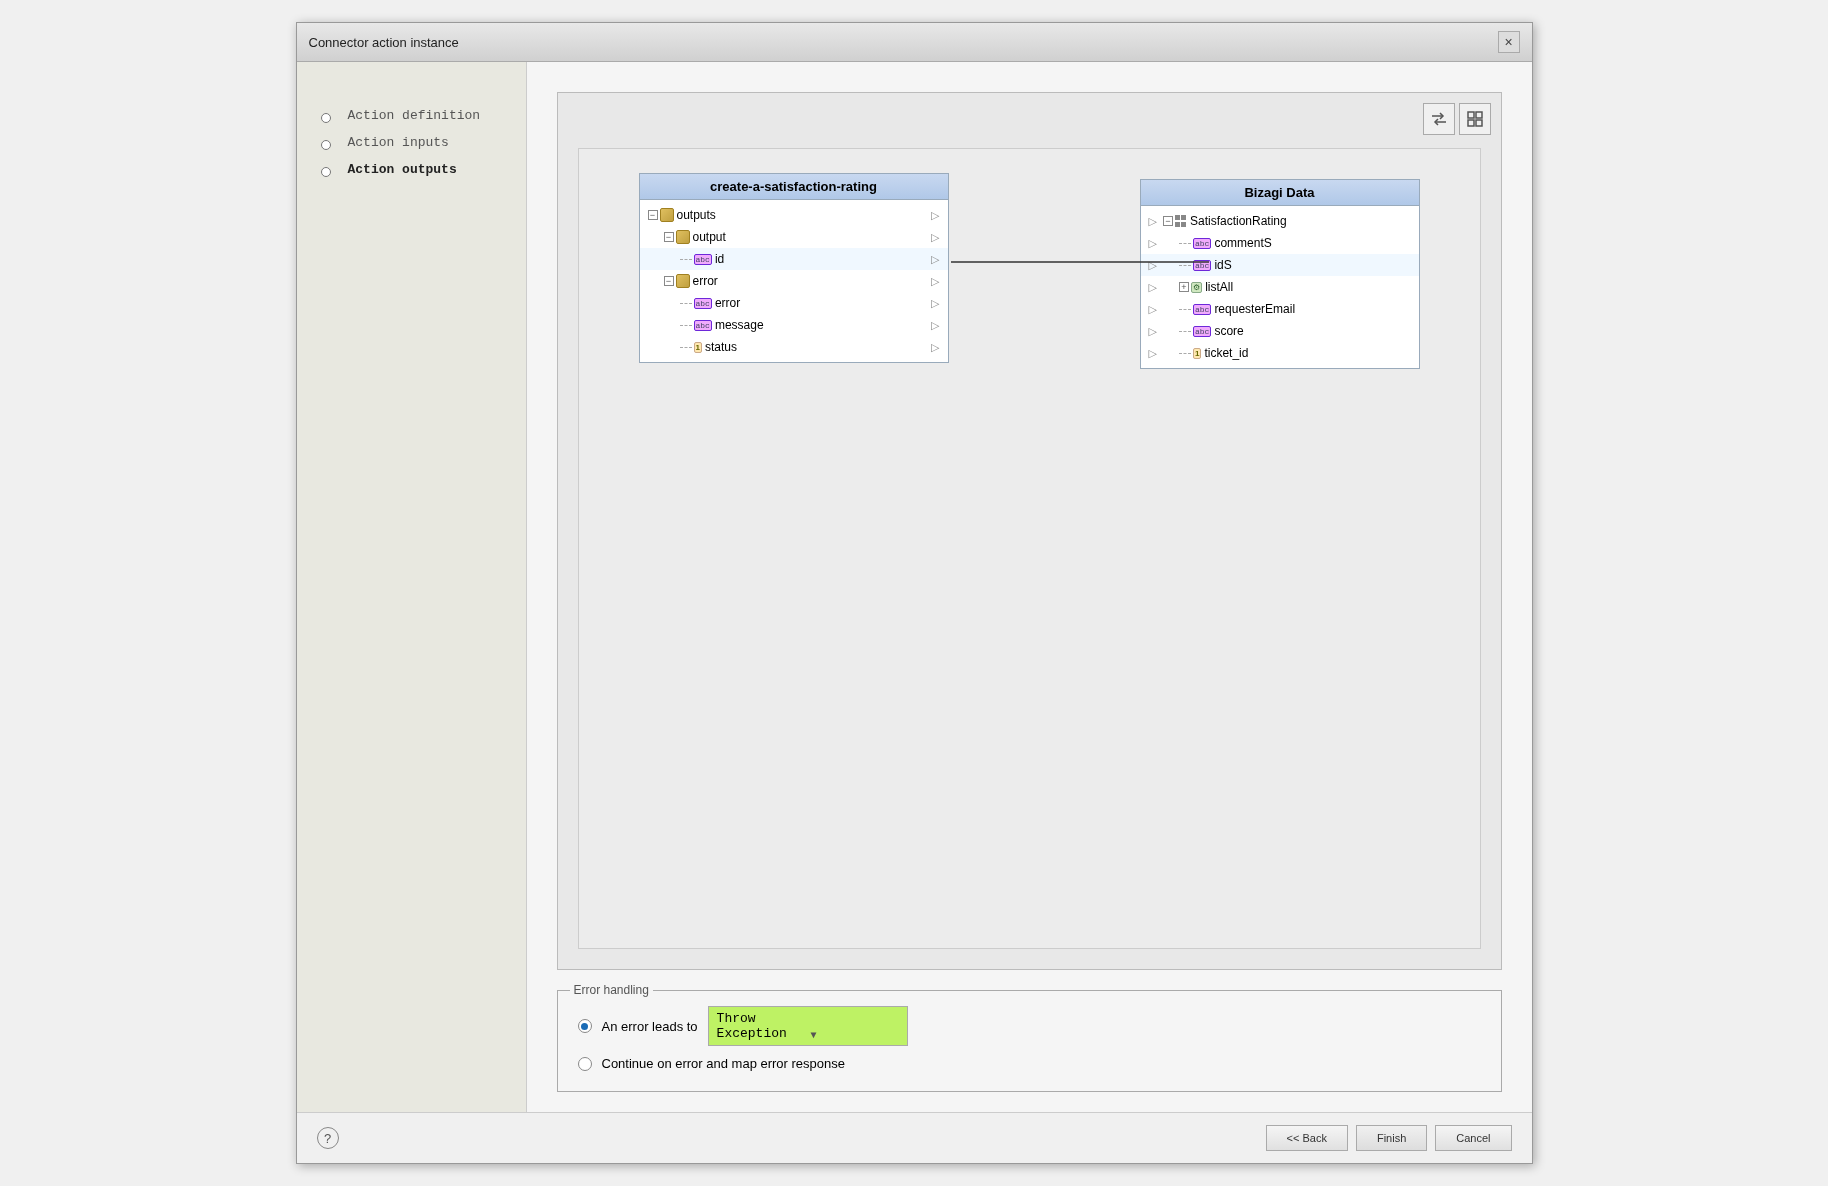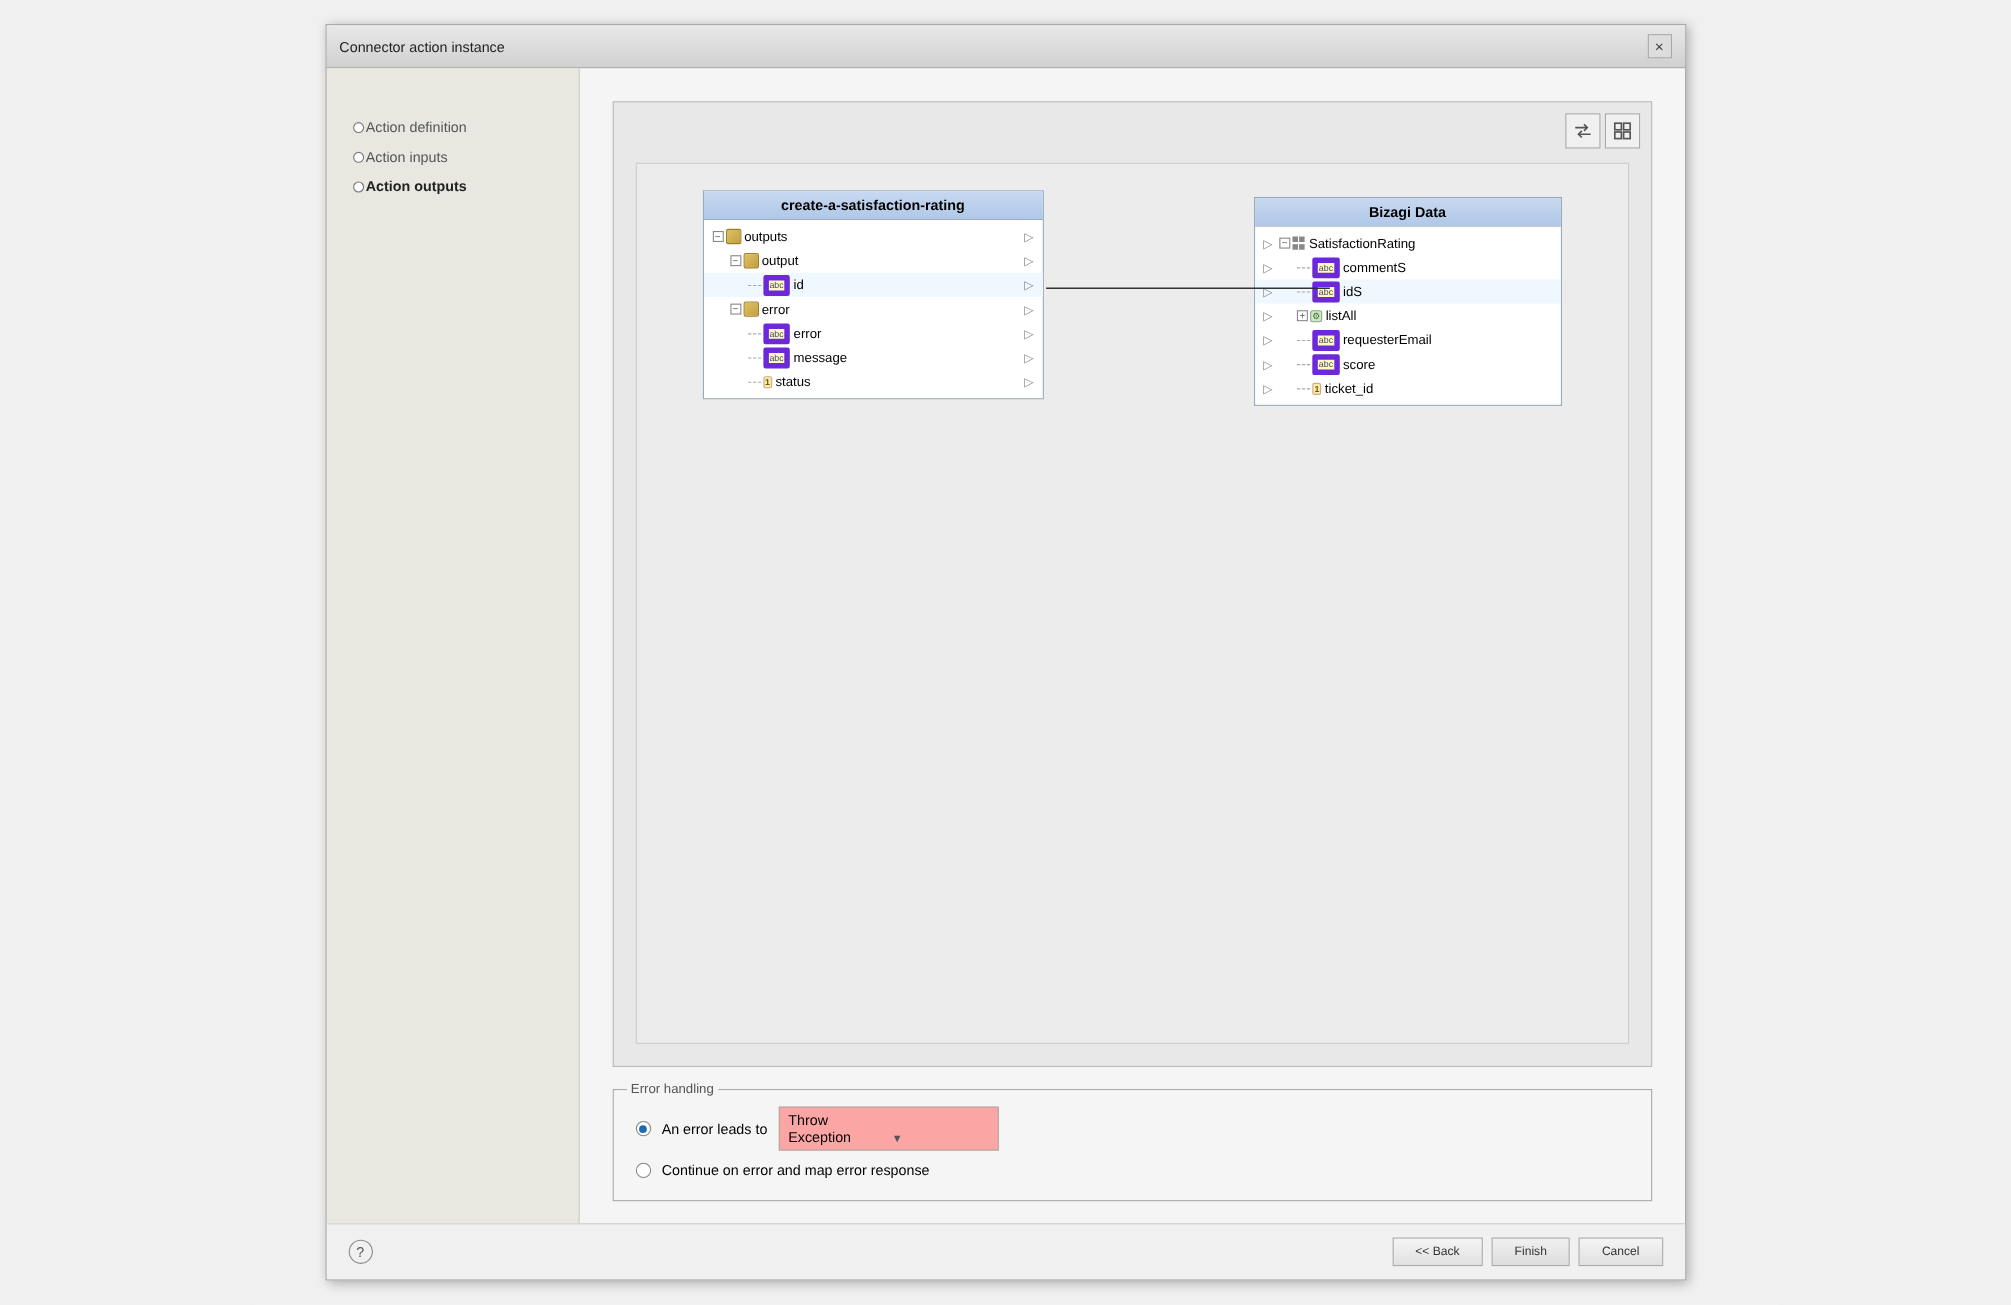--- a/index.html
+++ b/index.html
@@ -48,26 +48,27 @@
       height: 1050px;
     }
     .sidebar {
       width: 230px;
       background: #e8e8e0;
       padding: 40px 20px;
       border-right: 1px solid #ccc;
     }
     .sidebar-item {
       display: flex;
-      align-items: center;
-      gap: 2px;
+      align-items: flex-end;
+      gap: 17px;
       padding: 6px 4px;
       color: #555;
       cursor: pointer;
       font-size: 13px;
+      font-family: Liberation Mono, monospace;
     }
     .sidebar-item .bullet {
       width: 10px;
       height: 10px;
       border: 1px solid #777;
       border-radius: 50%;
       background: white;
       flex-shrink: 0;
     }
     .sidebar-item.active { color: #222; font-weight: bold; }
@@ -153,28 +154,29 @@
       border: 1px solid #888;
       display: inline-flex;
       align-items: center;
       justify-content: center;
       font-size: 9px;
       margin-right: 2px;
       color: #555;
       flex-shrink: 0;
     }
     .type-abc {
-      background: #fef9c3;
-      border: 5px solid #6d28d9;
+      background: #f0abfc;
+      border: 1px solid #6d28d9;
       border-radius: 2px;
       font-size: 8px;
       padding: 0 1px;
       color: #446;
       margin-right: 3px;
       flex-shrink: 0;
+      font-family: Liberation Mono, monospace;
     }
     .type-num {
       background: #ffe8b0;
       border: 1px solid #ca8;
       border-radius: 2px;
       font-size: 8px;
       padding: 0 1px;
       color: #660;
       margin-right: 3px;
       flex-shrink: 0;
@@ -257,27 +259,28 @@
     }
     .radio-input.checked::after {
       content: '';
       width: 7px;
       height: 7px;
       border-radius: 50%;
       background: #1a6bb5;
     }
     .dropdown-select {
       border: 1px solid #aaa;
-      background: #fca5a5;
+      background: #bef264;
       padding: 4px 8px;
       display: flex;
       align-items: flex-end;
       gap: 6px;
       min-width: 200px;
       cursor: pointer;
+      font-family: Liberation Mono, monospace;
     }
     .dropdown-select span { flex: 1; }
     .dropdown-arrow {
       font-size: 10px;
       color: #555;
     }
     
     .bottom-bar {
       border-top: 1px solid #ccc;
       padding: 12px 20px;

